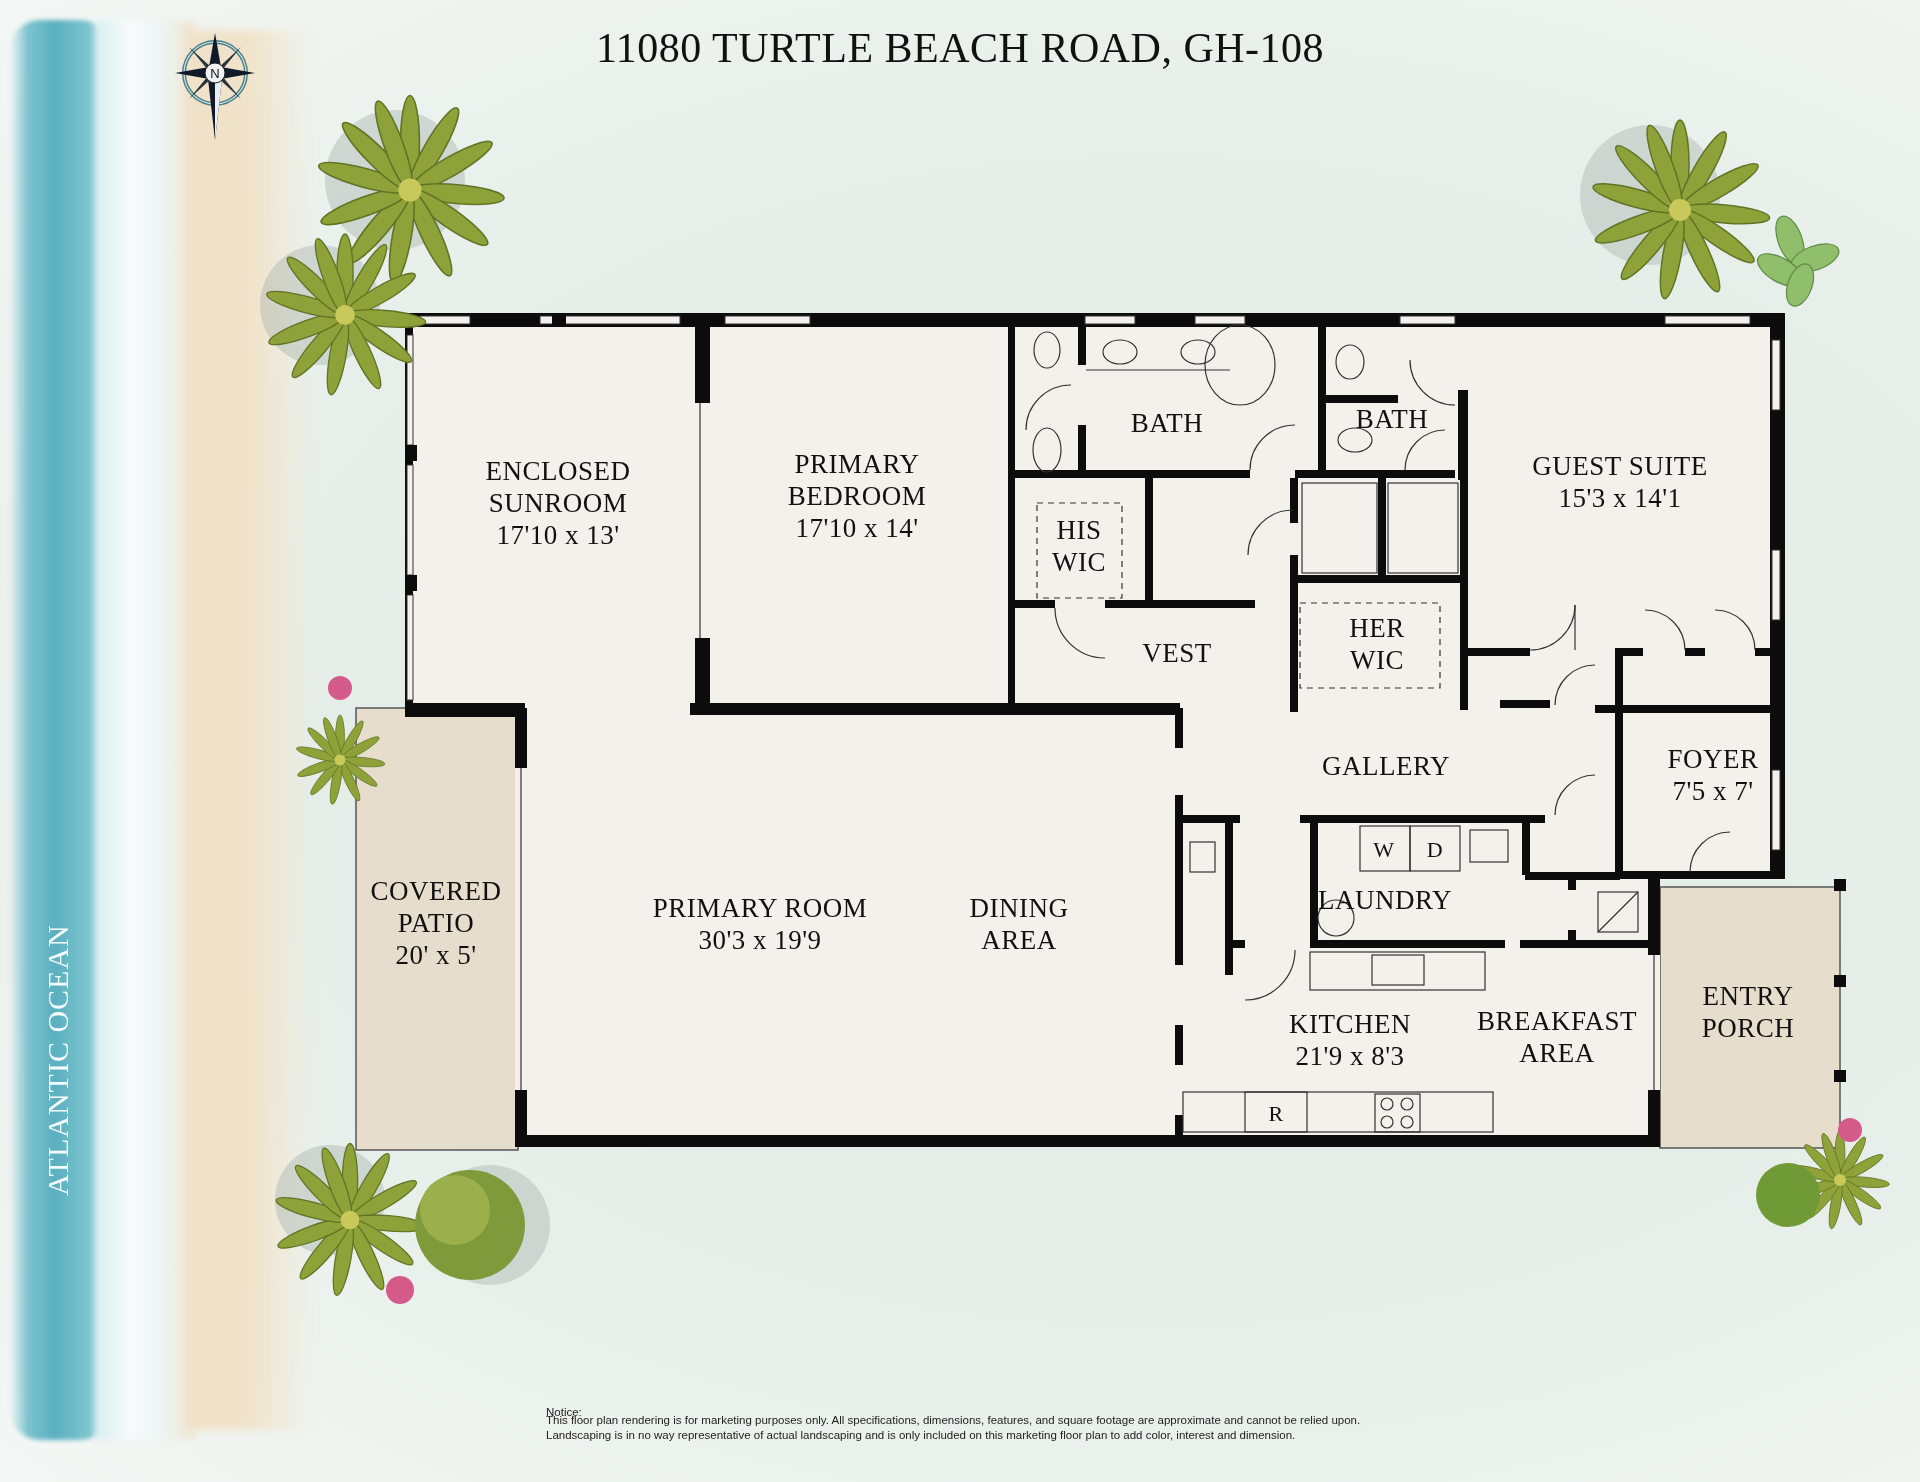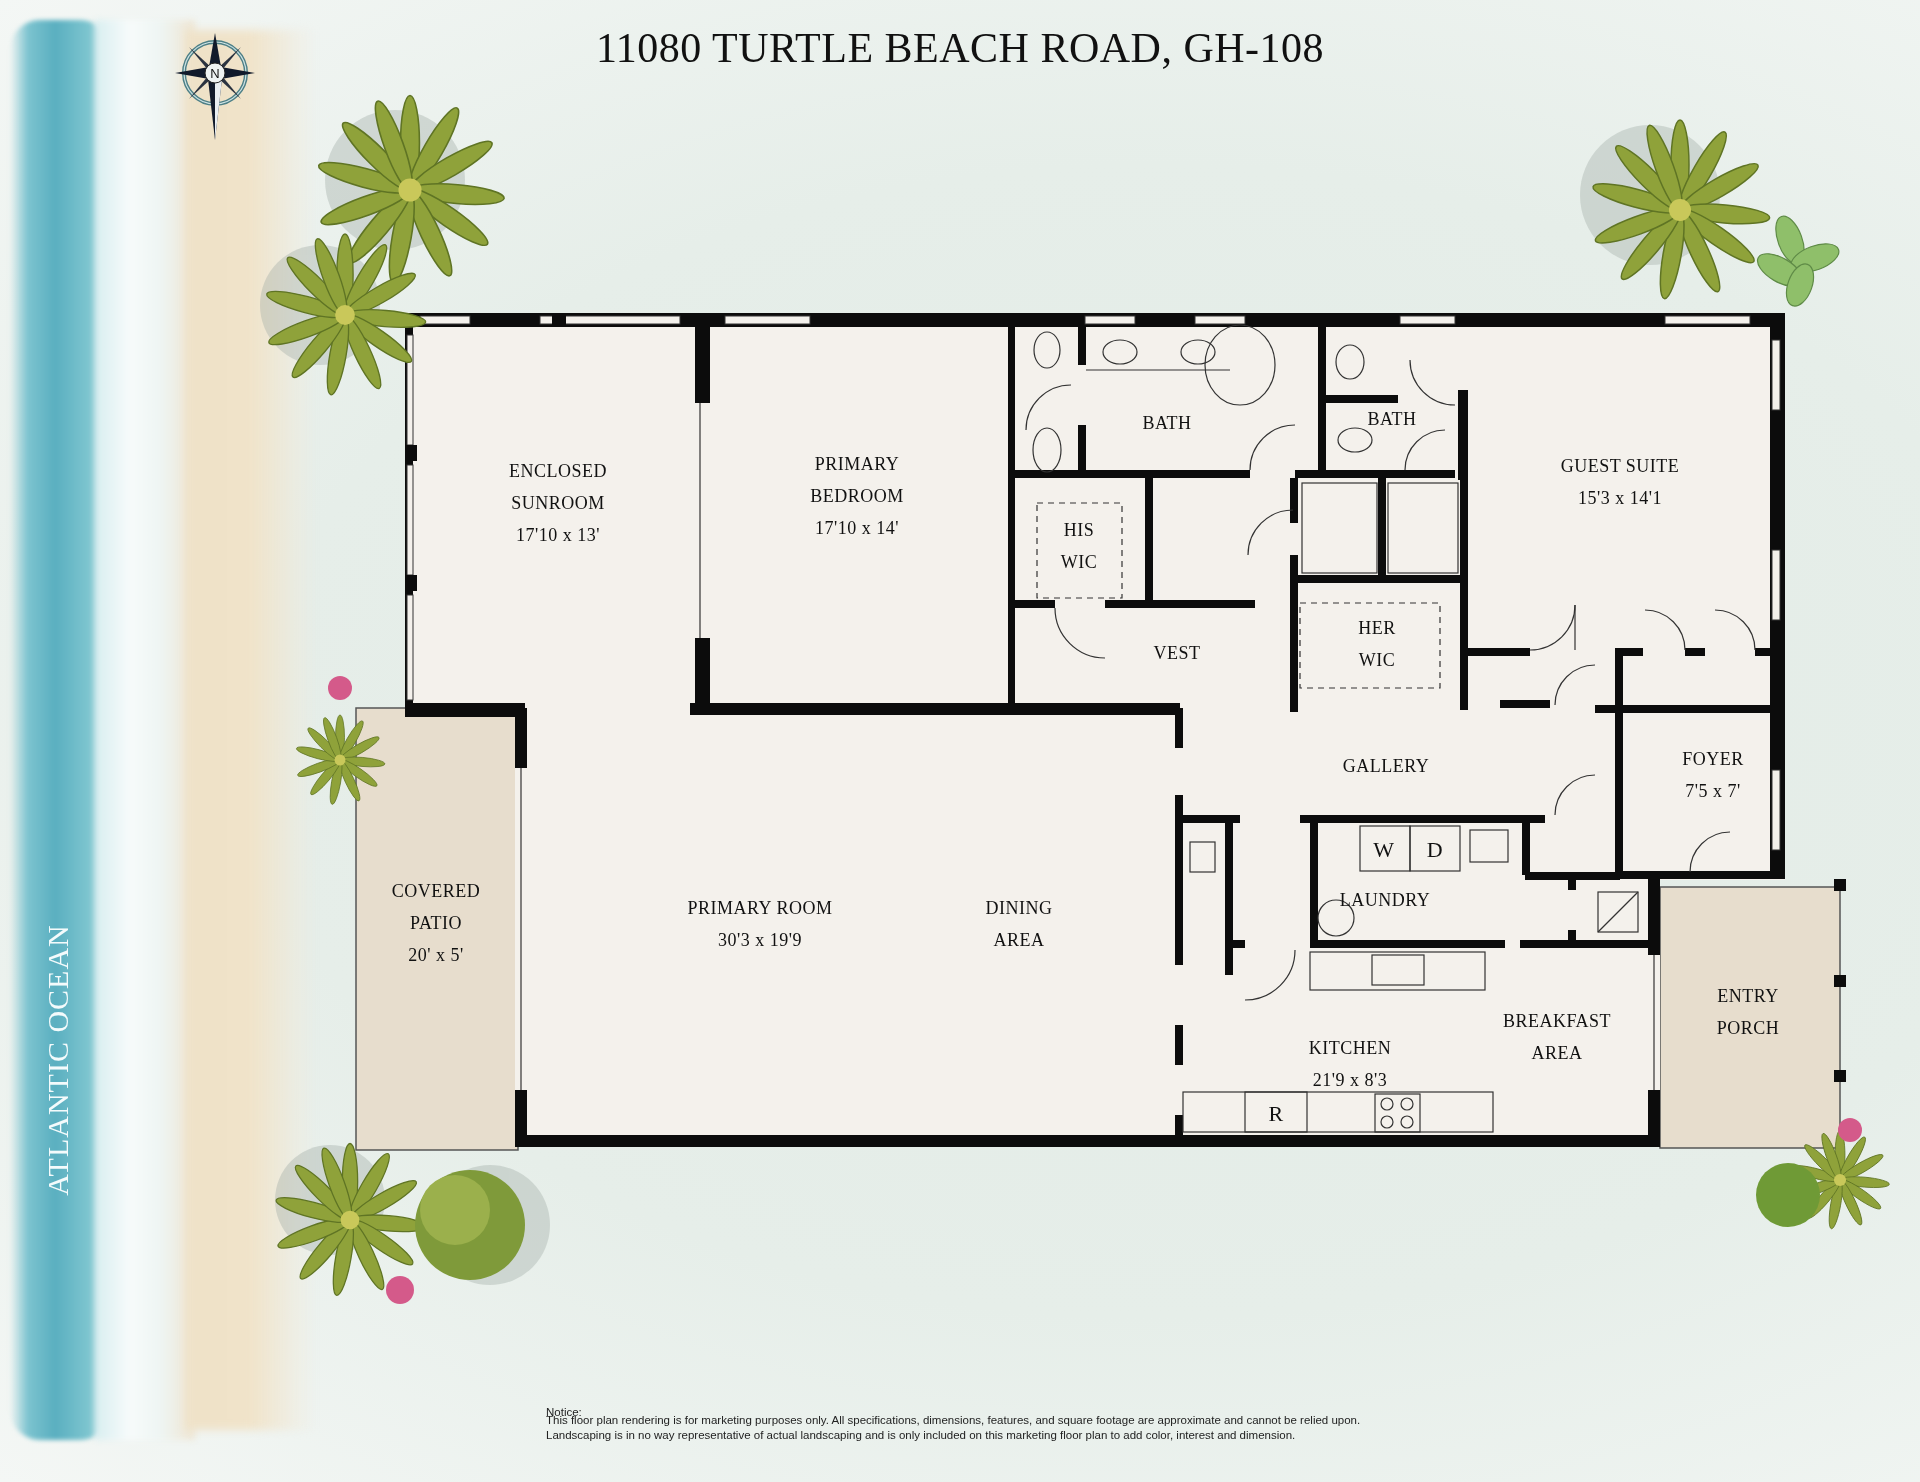--- a/index.html
+++ b/index.html
@@ -19,21 +19,21 @@
   .title { position:absolute; left:0; width:1920px; top:24px; text-align:center; font-size:42px; color:#111;
     letter-spacing:0.5px; }
   .notice { position:absolute; left:498px; top:1405px; width:950px; font-family:"Liberation Sans","DejaVu Sans",sans-serif;
     font-size:11.5px; line-height:15px; color:#222; }
   .notice .lead { position:absolute; left:0; top:0;margin-left:48px; }
   .notice .lines { position:absolute; left:48px; top:0; }
   .notice .l1 { display:block; }
   .notice .l2, .notice .l3 { display:block; }
   .plan { position:absolute; left:0; top:0; }
   .room-label { position:absolute; transform:translate(-50%,0); text-align:center; color:#111;
-    font-size:18px; line-height:32px; white-space:nowrap; letter-spacing:0.5px; }
+    font-size:27px; line-height:32px; white-space:nowrap; letter-spacing:0.5px; }
   .compass { position:absolute; left:172px; top:30px; }
 </style>
 </head>
 <body>
 
 <div class="bg-fade"></div>
 
 <div class="ocean"></div>
 <div class="surf"></div>
 <div class="sand"></div>
@@ -324,21 +324,21 @@
   <div>PRIMARY ROOM</div>
   <div>30'3 x 19'9</div>
 </div>
 <div class="room-label" style="left:1019px; top:892px;">
   <div>DINING</div>
   <div>AREA</div>
 </div>
 <div class="room-label" style="left:1385px; top:884px;">LAUNDRY</div>
 <div class="room-label" style="left:1384px; top:834px; font-size:22px;">W</div>
 <div class="room-label" style="left:1435px; top:834px; font-size:22px;">D</div>
-<div class="room-label" style="left:1350px; top:1032px;">
+<div class="room-label" style="left:1350px; top:1008px;">
   <div>KITCHEN</div>
   <div>21'9 x 8'3</div>
 </div>
 <div class="room-label" style="left:1276px; top:1098px; font-size:22px;">R</div>
 <div class="room-label" style="left:1557px; top:1005px;">
   <div>BREAKFAST</div>
   <div>AREA</div>
 </div>
 <div class="room-label" style="left:1748px; top:980px;">
   <div>ENTRY</div>

